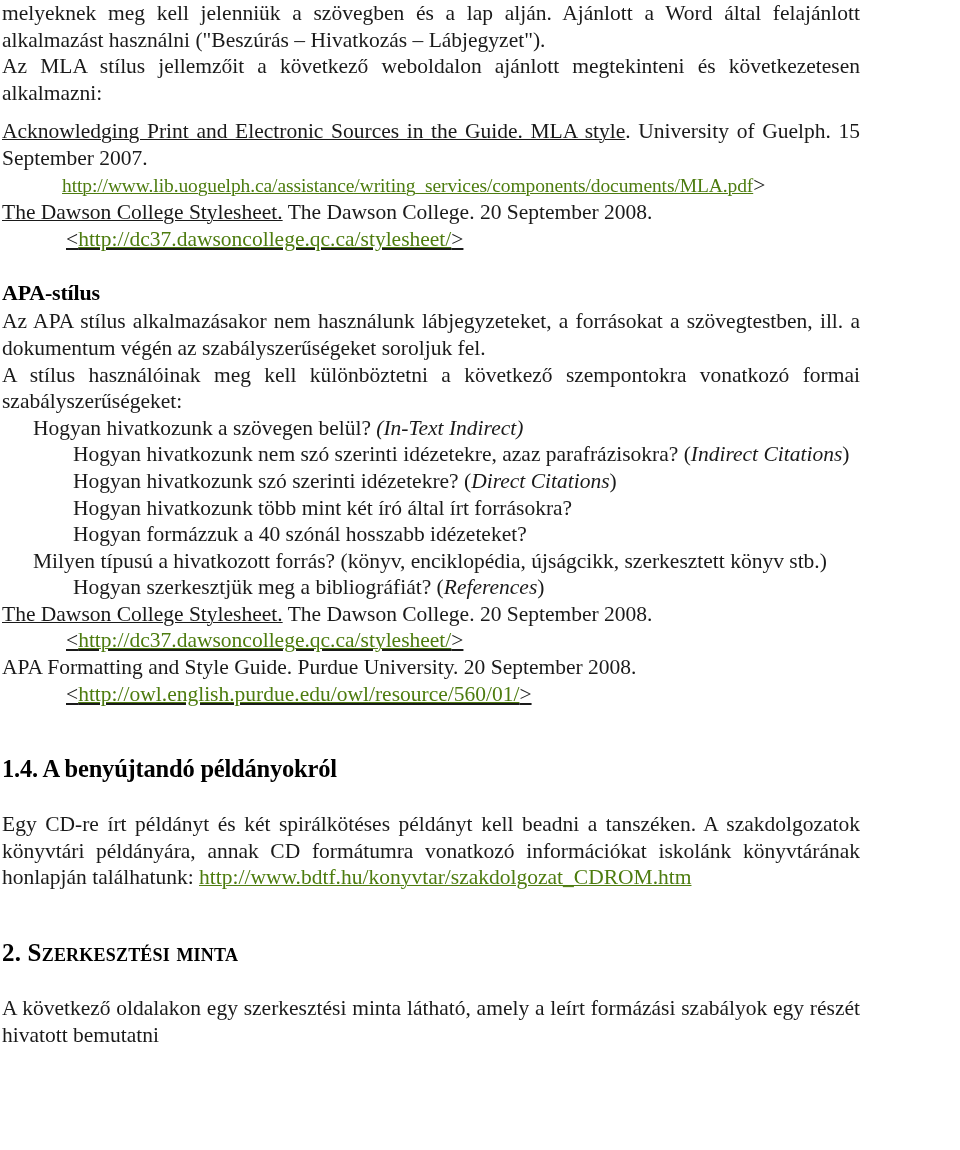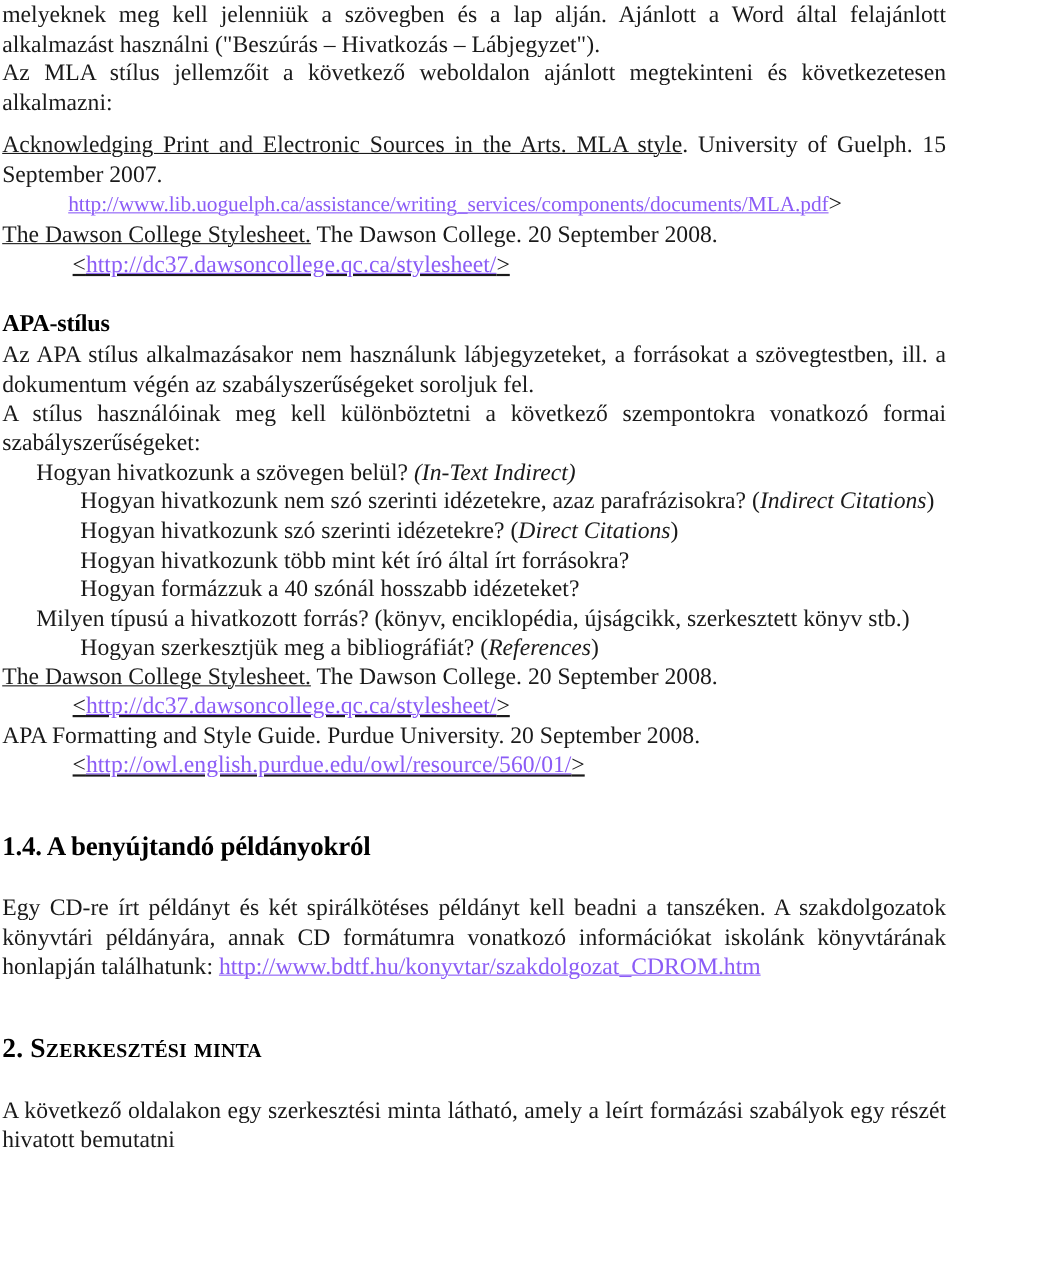--- a/index.html
+++ b/index.html
@@ -46,21 +46,21 @@
   .indent-1 { padding-left: 33px; }
   .indent-2 { padding-left: 73px; }
   .indent-url { padding-left: 62px; }
   .indent-url2 { padding-left: 66px; text-decoration: underline; }
 
   .ul { text-decoration: underline; text-decoration-thickness: 1px; }
   .it { font-style: italic; }
   .bd { font-weight: normal; }
 
   a.link, .link {
-    color: #8b5cf6;
+    color: #4d7c0f;
     text-decoration: underline;
     text-decoration-thickness: 1px;
     font-family: "Liberation Serif", "DejaVu Serif", serif;
   }
   .link-small {
     font-size: 19.5px;
     letter-spacing: -0.1px;
   }
 
   h3.head-bold {
@@ -97,21 +97,21 @@
 
 <div class="page">
 
   <p class="body-text para">melyeknek meg kell jelenniük a szövegben és a lap alján. Ajánlott a Word által felajánlott alkalmazást használni ("Beszúrás – Hivatkozás – Lábjegyzet").</p>
 
   <p class="body-text para">Az MLA stílus jellemzőit a következő weboldalon ajánlott megtekinteni és következetesen alkalmazni:</p>
 
   <div class="spacer-sm"></div>
 
   <div class="ref-line body-text" style="text-align:justify;">
-    <span class="ul">Acknowledging Print and Electronic Sources in the Arts. MLA style</span><span>. University of Guelph. 15 September 2007.</span>
+    <span class="ul">Acknowledging Print and Electronic Sources in the Guide. MLA style</span><span>. University of Guelph. 15 September 2007.</span>
   </div>
 
   <div class="ref-line indent-url">
     <a class="link link-small" href="#">http://www.lib.uoguelph.ca/assistance/writing_services/components/documents/MLA.pdf</a><span>&gt;</span>
   </div>
 
   <div class="ref-line">
     <span class="ul">The Dawson College Stylesheet.</span><span> The Dawson College. 20 September 2008.</span>
   </div>
 

